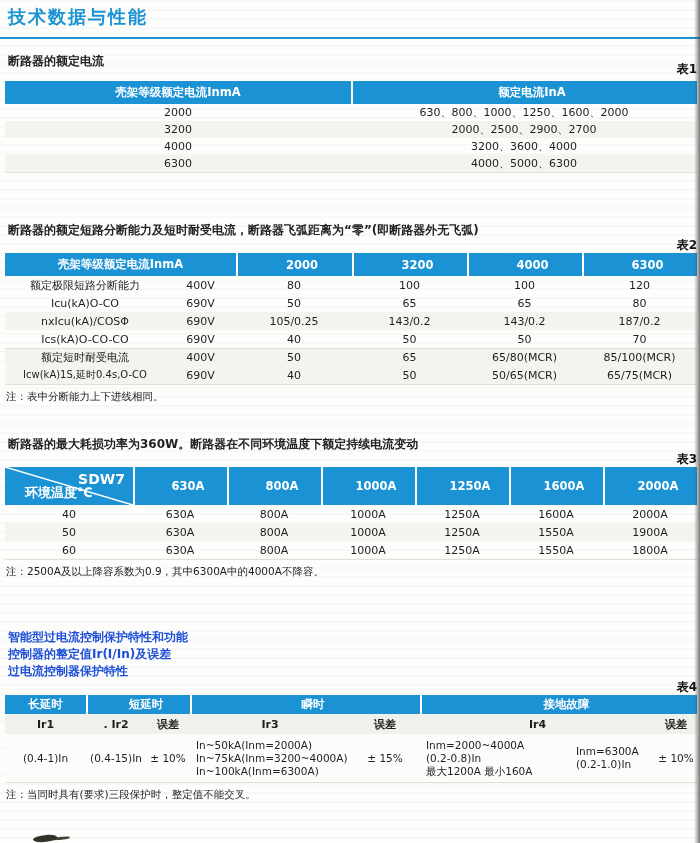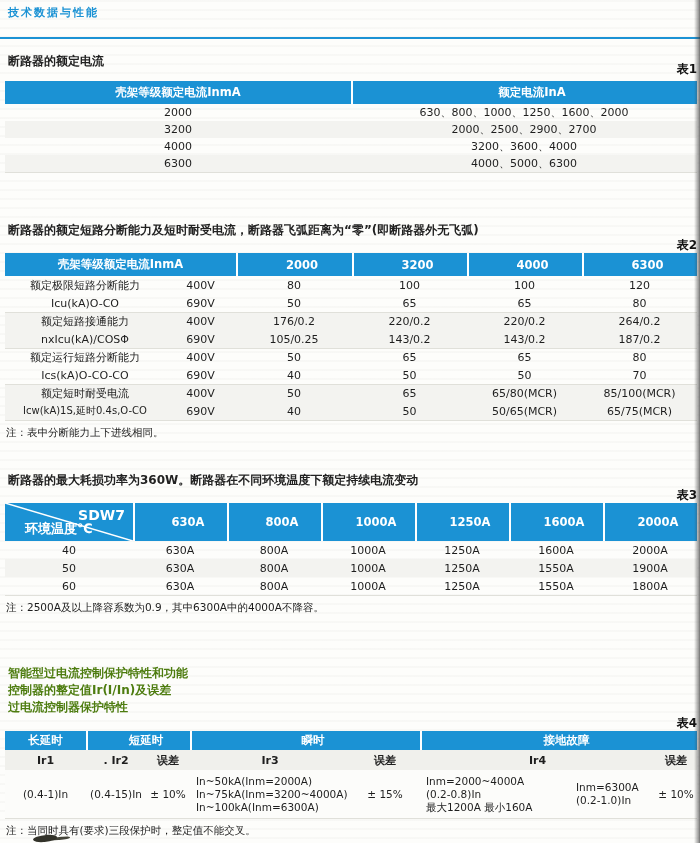--- a/index.html
+++ b/index.html
@@ -7,27 +7,27 @@
   html,body { width:700px; }
   body {
     width:700px; height:843px; position:relative; overflow:hidden;
     font-family:"DejaVu Sans","Liberation Sans",sans-serif;
     color:var(--ink);
     background:
       repeating-linear-gradient(180deg, rgba(120,120,110,0.04) 0 2px, rgba(0,0,0,0) 2px 9px),
       #fdfdfb;
   }
   .page-title {
-    margin:5px 0 17px 8px; font-size:11px; font-weight:bold; color:var(--accent);
+    margin:5px 0 8px 8px; font-size:18px; font-weight:bold; color:var(--accent);
     letter-spacing:2px;
   }
   .title-rule { margin-top:7px; height:2px; width:700px; background:var(--accent); }
 
   .caption { margin:14px 0 0 8px; font-size:12px; font-weight:600; color:#222; line-height:16px; }
-  .caption-line { font-size:12px; font-weight:600; color:#4d7c0f; line-height:17px; }
+  .caption-line { font-size:12px; font-weight:600; color:#1d4ed8; line-height:17px; }
   .tbl-label-row { width:697px; text-align:right; font-size:12px; font-weight:bold; color:#111; line-height:15px; }
   .headrow { display:flex; justify-content:space-between; align-items:flex-end; width:697px; margin-top:14px; }
 
   table.tbl { width:692px; margin-left:5px; border-collapse:separate; border-spacing:0; table-layout:fixed; }
   .tbl th {
     background:var(--accent); color:#fff; font-weight:bold; font-size:11.5px;
     text-align:center; vertical-align:middle; padding:4px 2px;
   }
   .tbl th + th { border-left:2px solid #fff;padding-left:16px; }
   .tbl td { font-size:11px; text-align:center; vertical-align:middle; padding:1px 2px; color:#1e1e1e; }
@@ -140,43 +140,27 @@
     <td>120</td>
   </tr>
   <tr>
     <td class="lbl">Icu(kA)O-CO</td>
     <td>690V</td>
     <td>50</td>
     <td>65</td>
     <td>65</td>
     <td>80</td>
   </tr>
-  <tr class="grp-b grp-sep">
-    <td class="lbl">额定短路接通能力</td>
-    <td>400V</td>
-    <td>176/0.2</td>
-    <td>220/0.2</td>
-    <td>220/0.2</td>
-    <td>264/0.2</td>
-  </tr>
   <tr class="grp-b">
     <td class="lbl">nxIcu(kA)/COSΦ</td>
     <td>690V</td>
     <td>105/0.25</td>
     <td>143/0.2</td>
     <td>143/0.2</td>
     <td>187/0.2</td>
-  </tr>
-  <tr class="grp-sep">
-    <td class="lbl">额定运行短路分断能力</td>
-    <td>400V</td>
-    <td>50</td>
-    <td>65</td>
-    <td>65</td>
-    <td>80</td>
   </tr>
   <tr>
     <td class="lbl">Ics(kA)O-CO-CO</td>
     <td>690V</td>
     <td>40</td>
     <td>50</td>
     <td>50</td>
     <td>70</td>
   </tr>
   <tr class="grp-b grp-sep">

